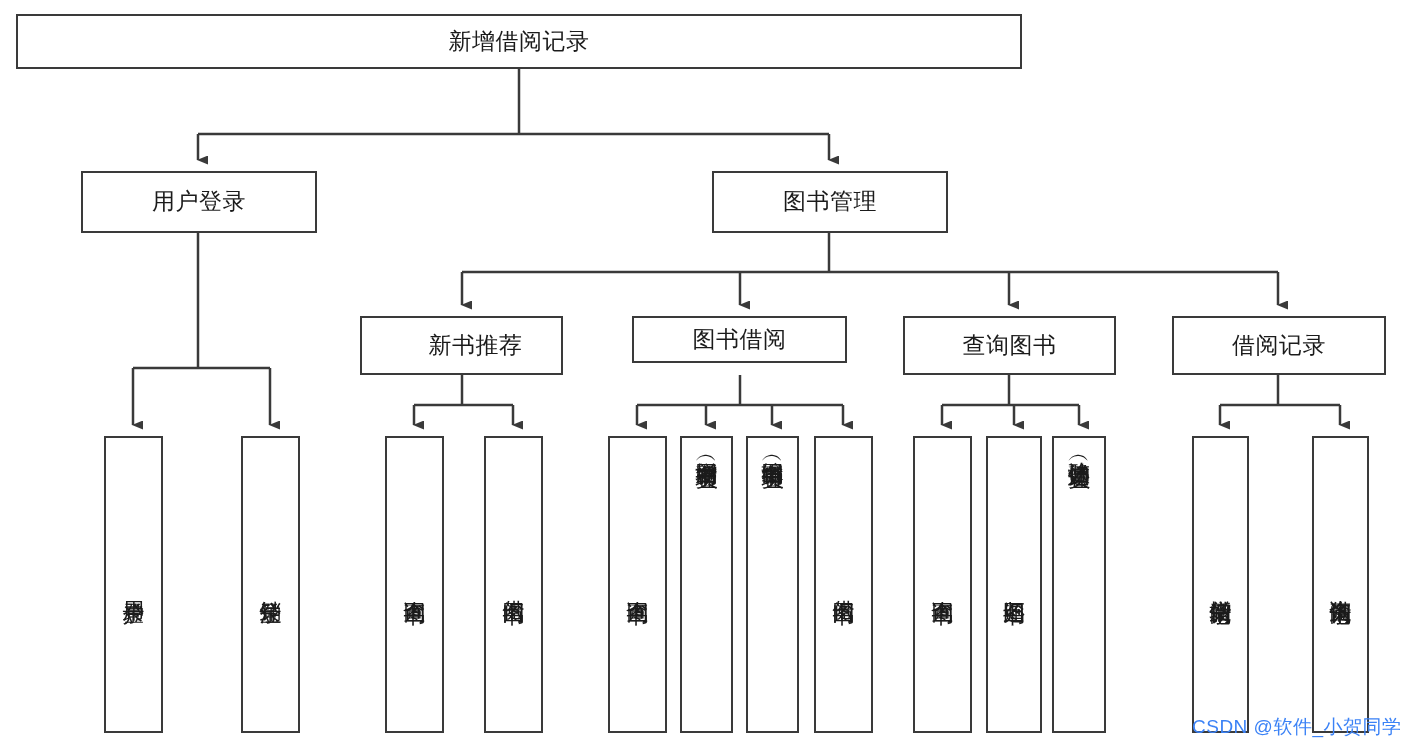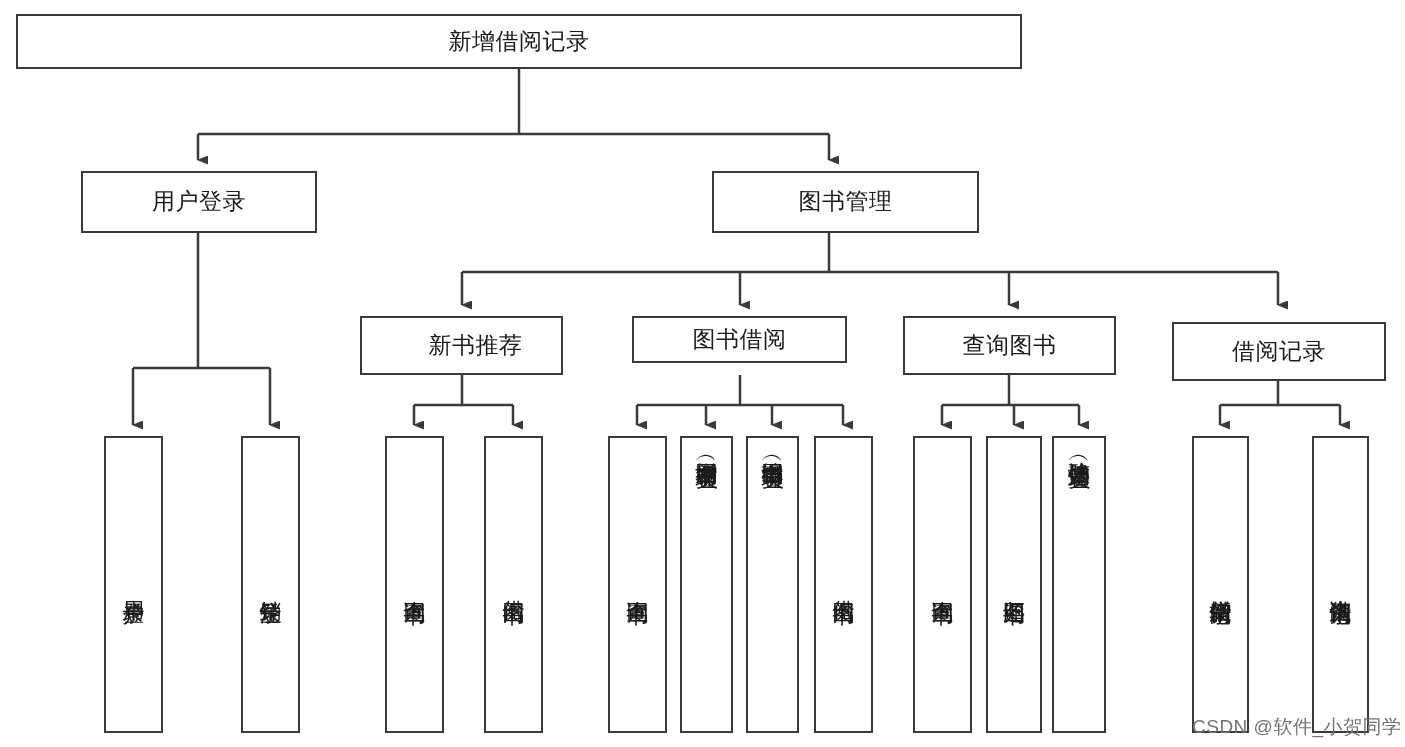--- a/index.html
+++ b/index.html
@@ -116,33 +116,33 @@
       </g>
   </svg>
 
   <div id="nodes-layer">
       <div class="node horiz root" style="left: 16px; top: 14px; width: 1006px; height: 55px; border-color: rgb(58, 58, 58); color: rgb(27, 27, 27);">
         <span class="htext">新增借阅记录</span>
       </div>
       <div class="node horiz" style="left: 81px; top: 171px; width: 236px; height: 62px; border-color: rgb(58, 58, 58); color: rgb(27, 27, 27);">
         <span class="htext">用户登录</span>
       </div>
-      <div class="node horiz" style="left: 712px; top: 171px; width: 267px; height: 62px; border-color: rgb(58, 58, 58); color: rgb(27, 27, 27);">
+      <div class="node horiz" style="left: 712px; top: 171px; width: 236px; height: 62px; border-color: rgb(58, 58, 58); color: rgb(27, 27, 27);">
         <span class="htext">图书管理</span>
       </div>
       <div class="node horiz" style="left: 360px; top: 316px; width: 203px; height: 59px; border-color: rgb(58, 58, 58); color: rgb(27, 27, 27); padding-left: 28px;">
         <span class="htext">新书推荐</span>
       </div>
       <div class="node horiz" style="left: 632px; top: 316px; width: 215px; height: 47px; border-color: rgb(58, 58, 58); color: rgb(27, 27, 27);">
         <span class="htext">图书借阅</span>
       </div>
       <div class="node horiz" style="left: 903px; top: 316px; width: 213px; height: 59px; border-color: rgb(58, 58, 58); color: rgb(27, 27, 27);">
         <span class="htext">查询图书</span>
       </div>
-      <div class="node horiz" style="left: 1172px; top: 316px; width: 214px; height: 59px; border-color: rgb(58, 58, 58); color: rgb(27, 27, 27); margin-top: 6px;">
+      <div class="node horiz" style="left: 1172px; top: 316px; width: 214px; height: 59px; border-color: rgb(58, 58, 58); color: rgb(27, 27, 27);">
         <span class="htext">借阅记录</span>
       </div>
       <div class="node vert centered" style="left: 104px; top: 436px; width: 59px; height: 297px; border-color: rgb(58, 58, 58); color: rgb(27, 27, 27);">
         <span class="vtext">用户登录</span>
       </div>
       <div class="node vert centered" style="left: 241px; top: 436px; width: 59px; height: 297px; border-color: rgb(58, 58, 58); color: rgb(27, 27, 27);">
         <span class="vtext">注销登录</span>
       </div>
       <div class="node vert centered" style="left: 385px; top: 436px; width: 59px; height: 297px; border-color: rgb(58, 58, 58); color: rgb(27, 27, 27);">
         <span class="vtext">查询图书</span>
@@ -172,14 +172,14 @@
         <span class="vtext">确认归还（管理员）</span>
       </div>
       <div class="node vert centered" style="left: 1192px; top: 436px; width: 57px; height: 297px; border-color: rgb(58, 58, 58); color: rgb(27, 27, 27);">
         <span class="vtext">新增借阅记录</span>
       </div>
       <div class="node vert centered" style="left: 1312px; top: 436px; width: 57px; height: 297px; border-color: rgb(58, 58, 58); color: rgb(27, 27, 27);">
         <span class="vtext">查询借阅记录</span>
       </div>
     </div>
 
-  <div class="watermark" style="left: 1192px; top: 714px; color: #737373;">CSDN @软件_小贺同学</div>
+  <div class="watermark" style="left: 1192px; top: 714px; color: #3b82f6;">CSDN @软件_小贺同学</div>
 </div>
 
 </body></html>

